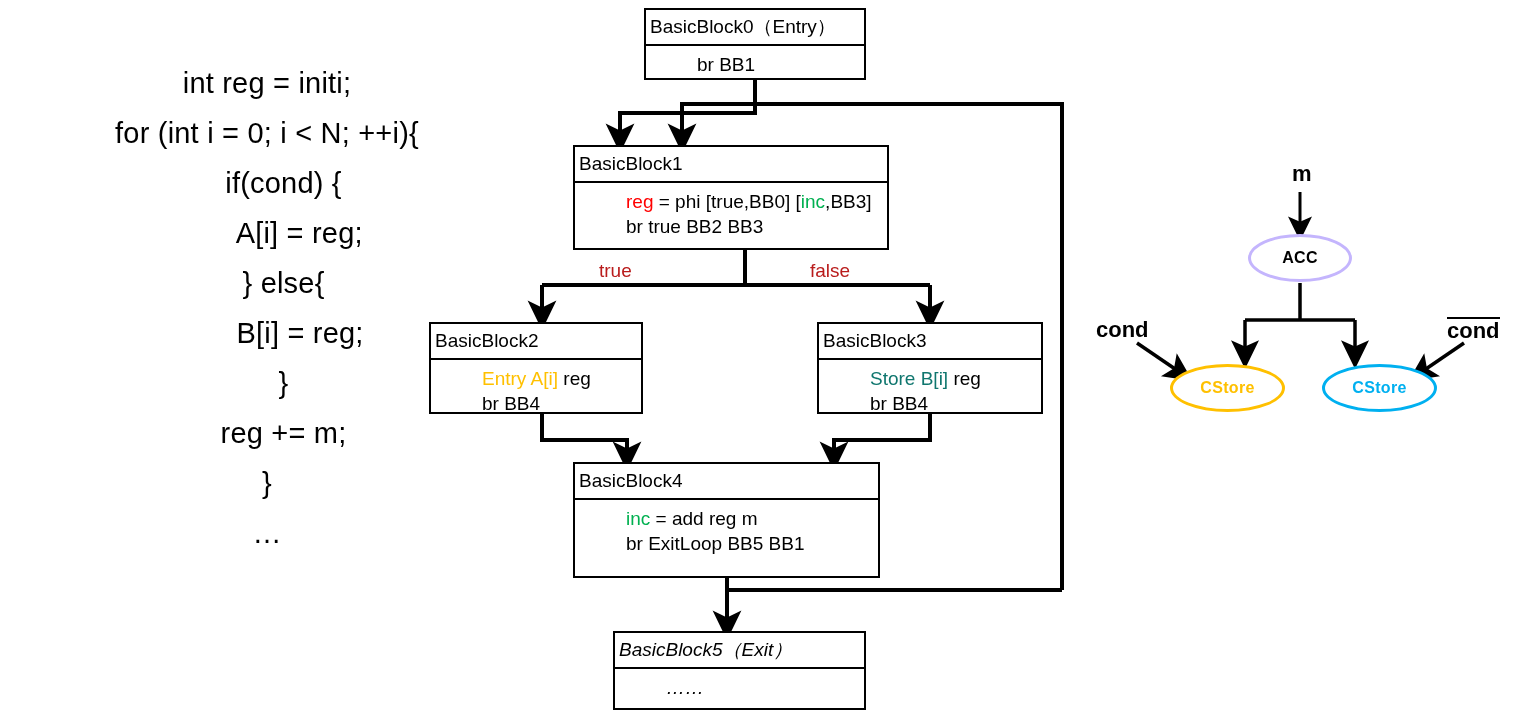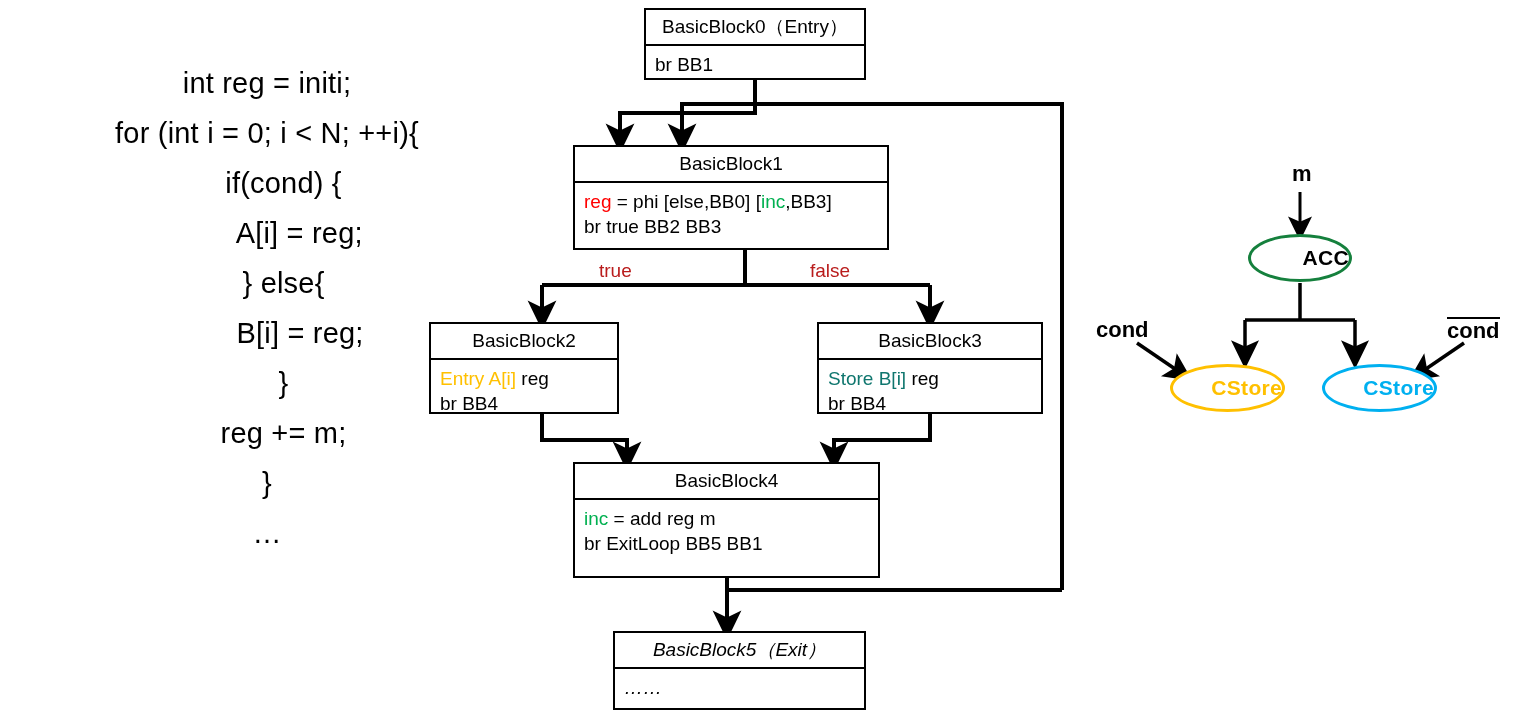--- a/index.html
+++ b/index.html
@@ -43,34 +43,35 @@
   
   .bb {
     position: absolute;
     box-sizing: border-box;
     border: 2.5px solid #000000;
     background: #ffffff;
   }
   .bb-title {
     box-sizing: border-box;
     border-bottom: 2.5px solid #000000;
-    text-align: center;
+    text-align: left;
     font-size: 19px;
     color: #000000;
     line-height: 1;
     padding: 7px 4px 8px 4px;
     white-space: nowrap;
   }
   .bb-body {
     box-sizing: border-box;
     padding: 6px 8px 6px 9px;
     font-size: 19px;
     color: #000000;
     line-height: 25px;
     white-space: nowrap;
+    margin-left: 42px;
   }
   .bb-body .ln { display: block; white-space: pre; }
 
   .t-red   { color: #ff0000; }
   .t-green { color: #00b050; }
   .t-amber { color: #ffc000; }
   .t-cyan  { color: #0f766e; }
 
   
   .edge-label {
@@ -78,27 +79,27 @@
     font-size: 19px;
     color: #b91c1c;
     white-space: nowrap;
     line-height: 1;
   }
 
   
   .node-ellipse {
     position: absolute;
     box-sizing: border-box;
-    border: 3px solid #15803d;
+    border: 3px solid #c4b5fd;
     border-radius: 50%;
     background: #ffffff;
     display: flex;
     align-items: center;
-    justify-content: flex-end;
-    font-size: 21px;
+    justify-content: center;
+    font-size: 16px;
     font-weight: bold;
     color: #000000;
     letter-spacing: 0.3px;
   }
   .node-ellipse.amber { border-color: #ffc000; color: #ffc000; }
   .node-ellipse.cyan  { border-color: #00b0f0; color: #00b0f0; }
 
   .df-label {
     position: absolute;
     font-size: 22px;
@@ -170,26 +171,26 @@
   <div class="bb" style="left:644px; top:8px; width:222px; height:72px;">
     <div class="bb-title">BasicBlock0（Entry）</div>
     <div class="bb-body">
         <span class="ln"><span>br BB1</span></span>
       </div>
   </div>
 
   <div class="bb" style="left:573px; top:145px; width:316px; height:105px;">
     <div class="bb-title">BasicBlock1</div>
     <div class="bb-body">
-        <span class="ln"><span class="t-red">reg</span><span> = phi [else,BB0] [</span><span class="t-green">inc</span><span>,BB3]</span></span>
+        <span class="ln"><span class="t-red">reg</span><span> = phi [true,BB0] [</span><span class="t-green">inc</span><span>,BB3]</span></span>
         <span class="ln"><span>br true BB2 BB3</span></span>
       </div>
   </div>
 
-  <div class="bb" style="left:429px; top:322px; width:190px; height:92px;">
+  <div class="bb" style="left:429px; top:322px; width:214px; height:92px;">
     <div class="bb-title">BasicBlock2</div>
     <div class="bb-body">
         <span class="ln"><span class="t-amber">Entry A[i]</span><span> reg</span></span>
         <span class="ln"><span>br BB4</span></span>
       </div>
   </div>
 
   <div class="bb" style="left:817px; top:322px; width:226px; height:92px;">
     <div class="bb-title">BasicBlock3</div>
     <div class="bb-body">

